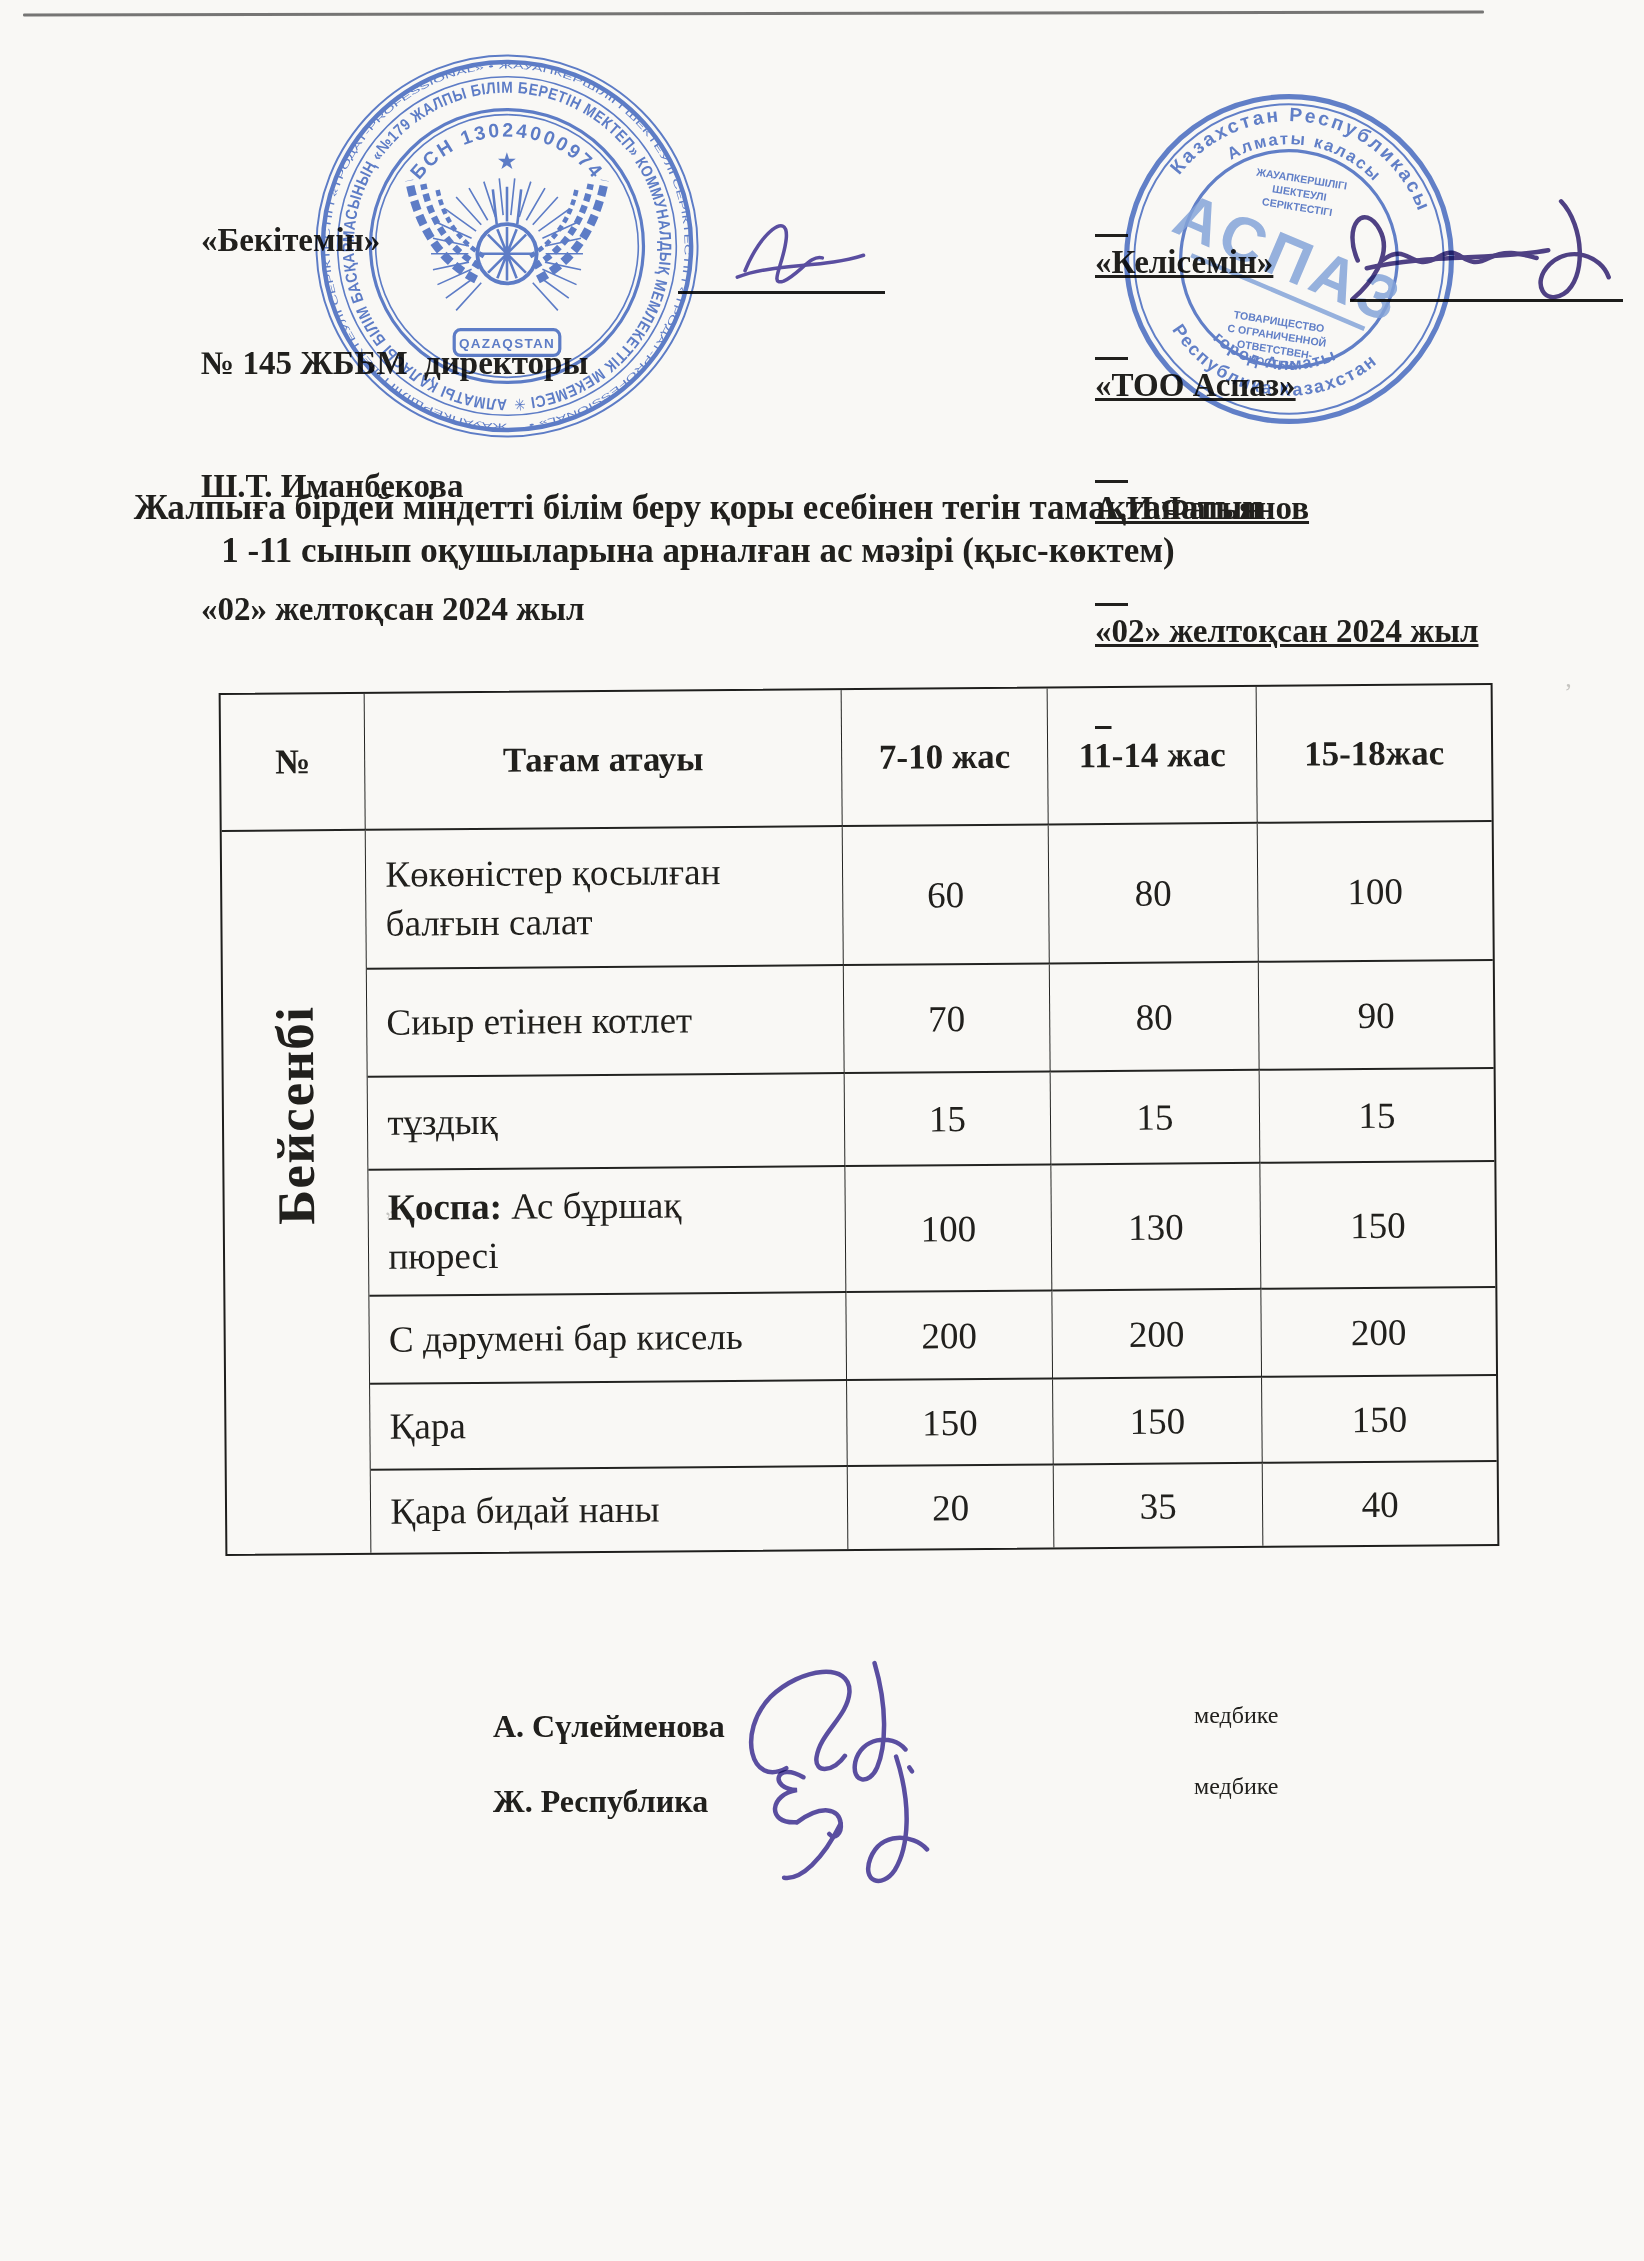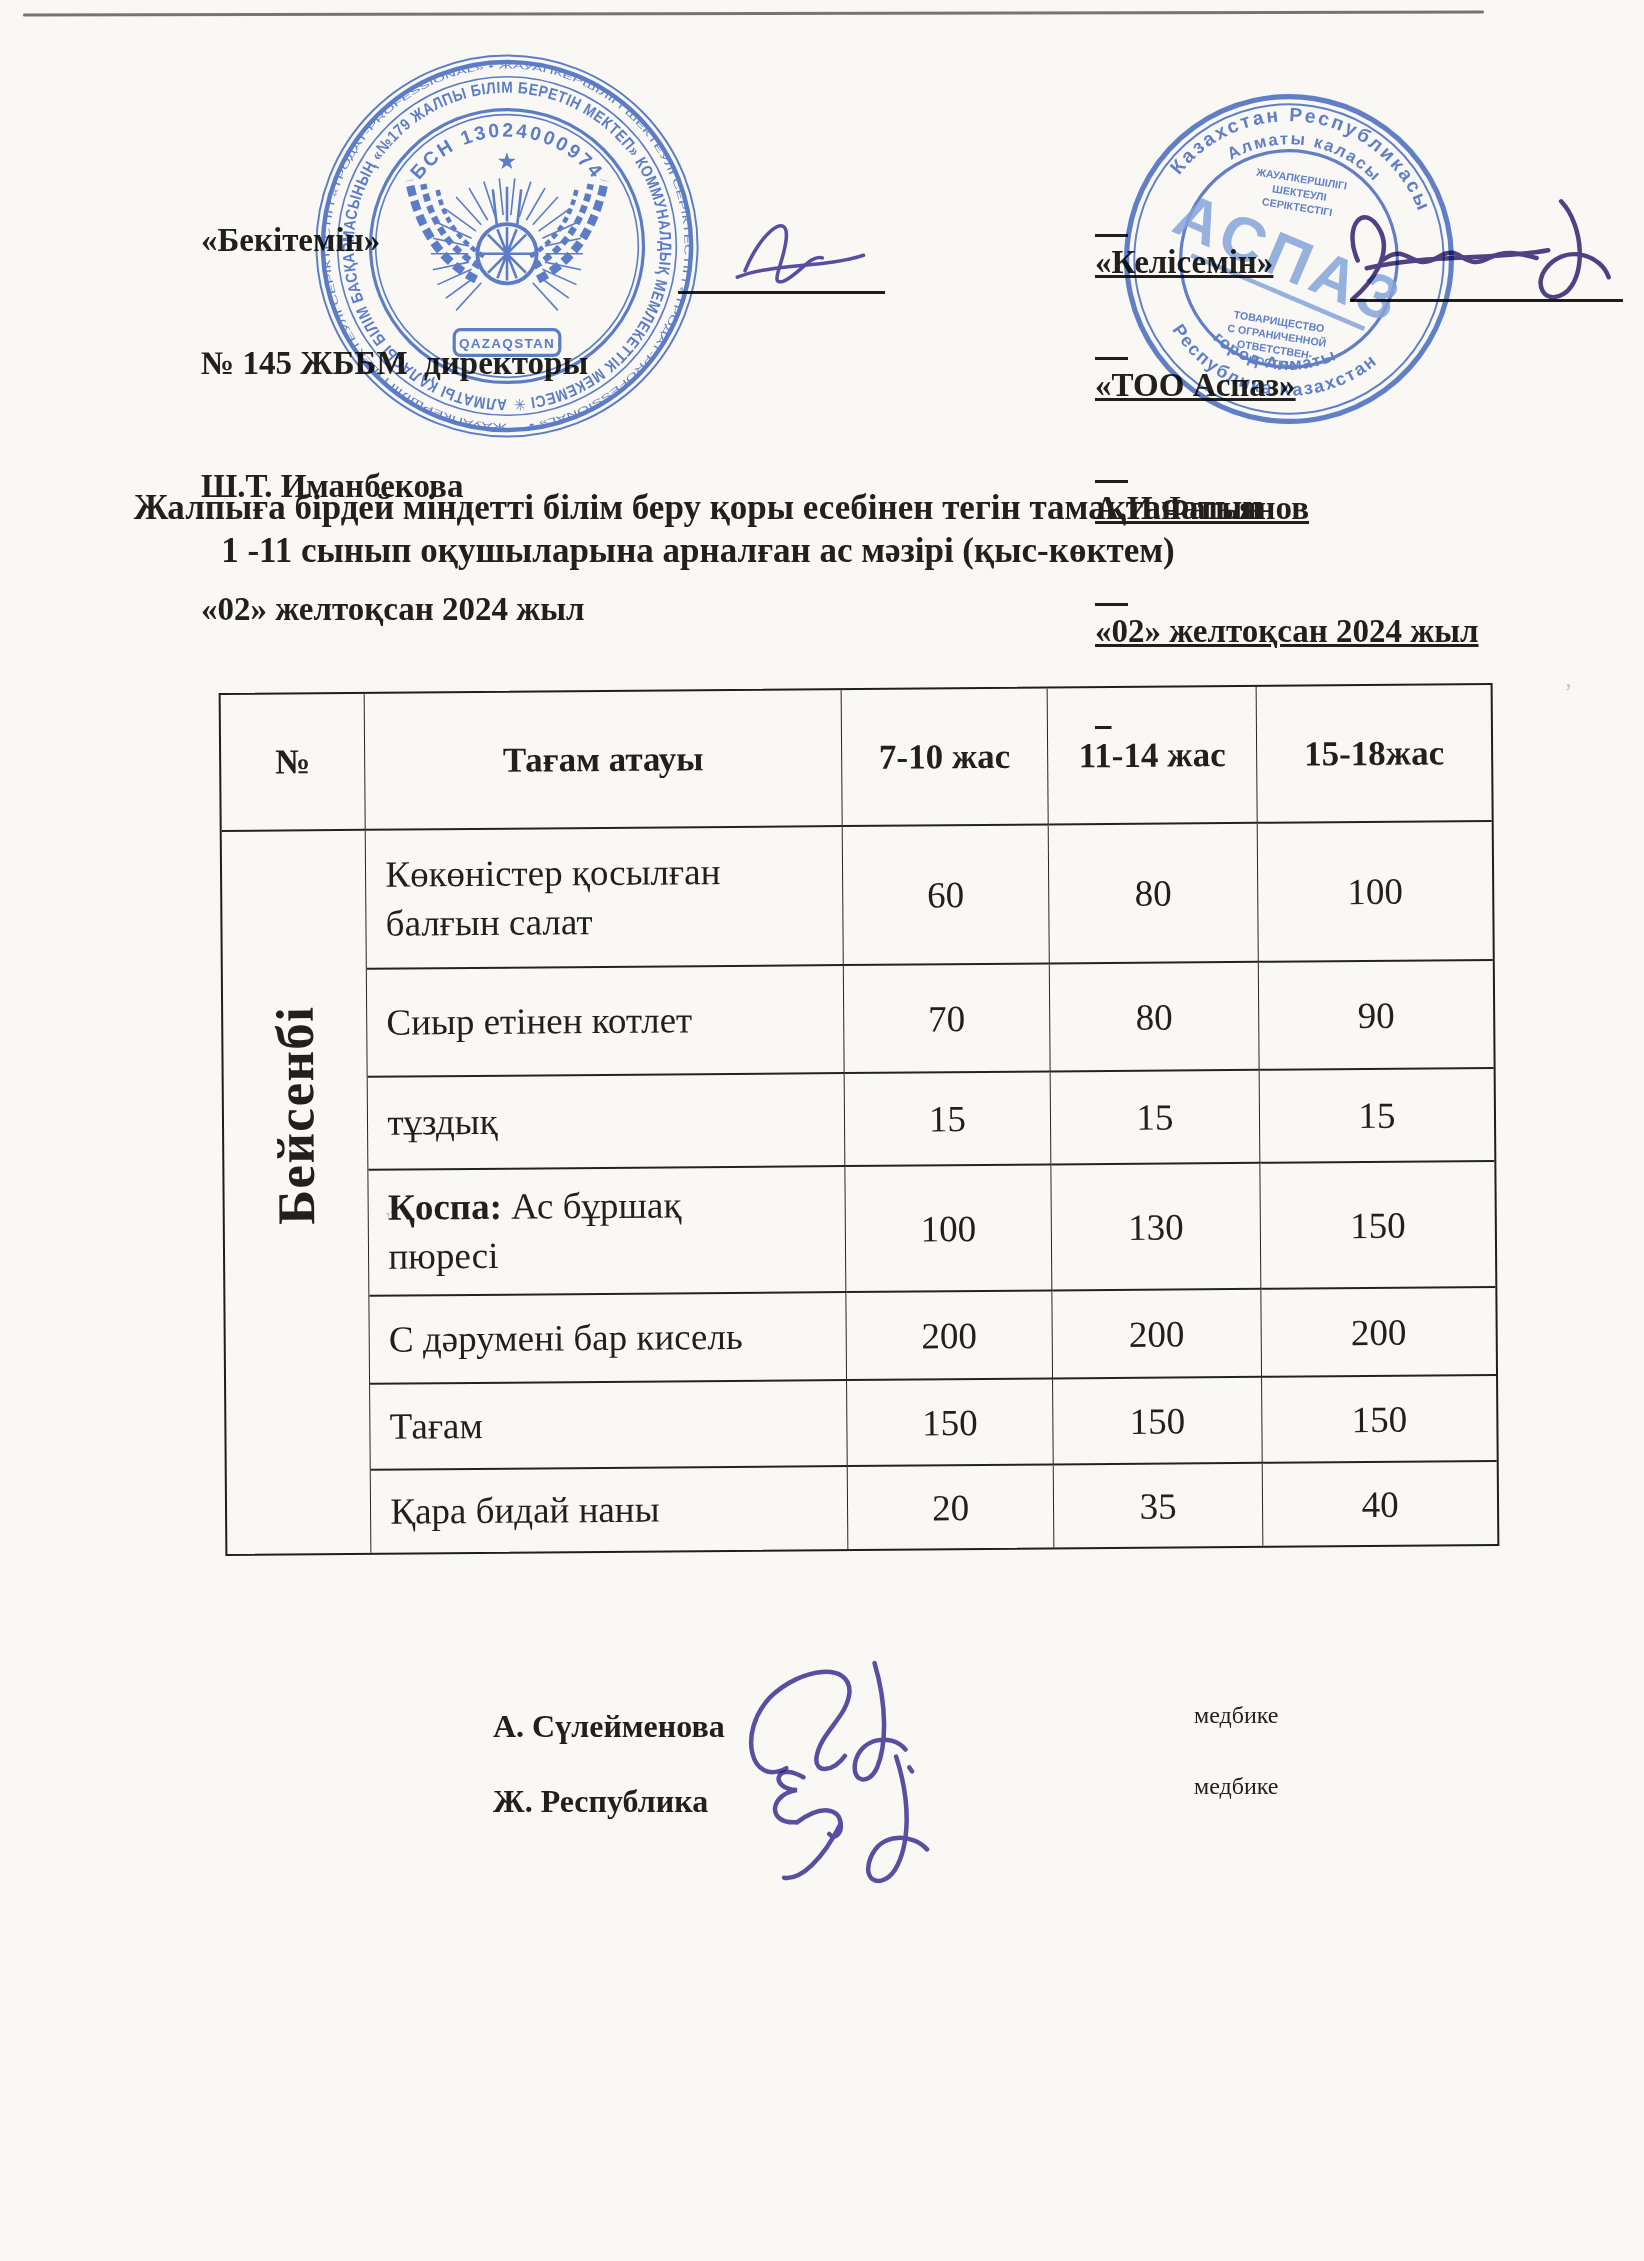--- a/index.html
+++ b/index.html
@@ -227,21 +227,21 @@
     <div class="cell num bdb" style="grid-area:5/5/6/6">150</div>
 
     <div class="cell name-cell bdr bdb" style="grid-area:6/2/7/3">
       <span class="dish"><b></b><span>С дәрумені бар кисель</span></span>
     </div>
     <div class="cell num bdr bdb" style="grid-area:6/3/7/4">200</div>
     <div class="cell num bdr bdb" style="grid-area:6/4/7/5">200</div>
     <div class="cell num bdb" style="grid-area:6/5/7/6">200</div>
 
     <div class="cell name-cell bdr bdb" style="grid-area:7/2/8/3">
-      <span class="dish"><b></b><span>Тағам</span></span>
+      <span class="dish"><b></b><span>Қара</span></span>
     </div>
     <div class="cell num bdr bdb" style="grid-area:7/3/8/4">150</div>
     <div class="cell num bdr bdb" style="grid-area:7/4/8/5">150</div>
     <div class="cell num bdb" style="grid-area:7/5/8/6">150</div>
 
     <div class="cell name-cell bdr" style="grid-area:8/2/9/3">
       <span class="dish"><b></b><span>Қара бидай наны</span></span>
     </div>
     <div class="cell num bdr" style="grid-area:8/3/9/4">20</div>
     <div class="cell num bdr" style="grid-area:8/4/9/5">35</div>

